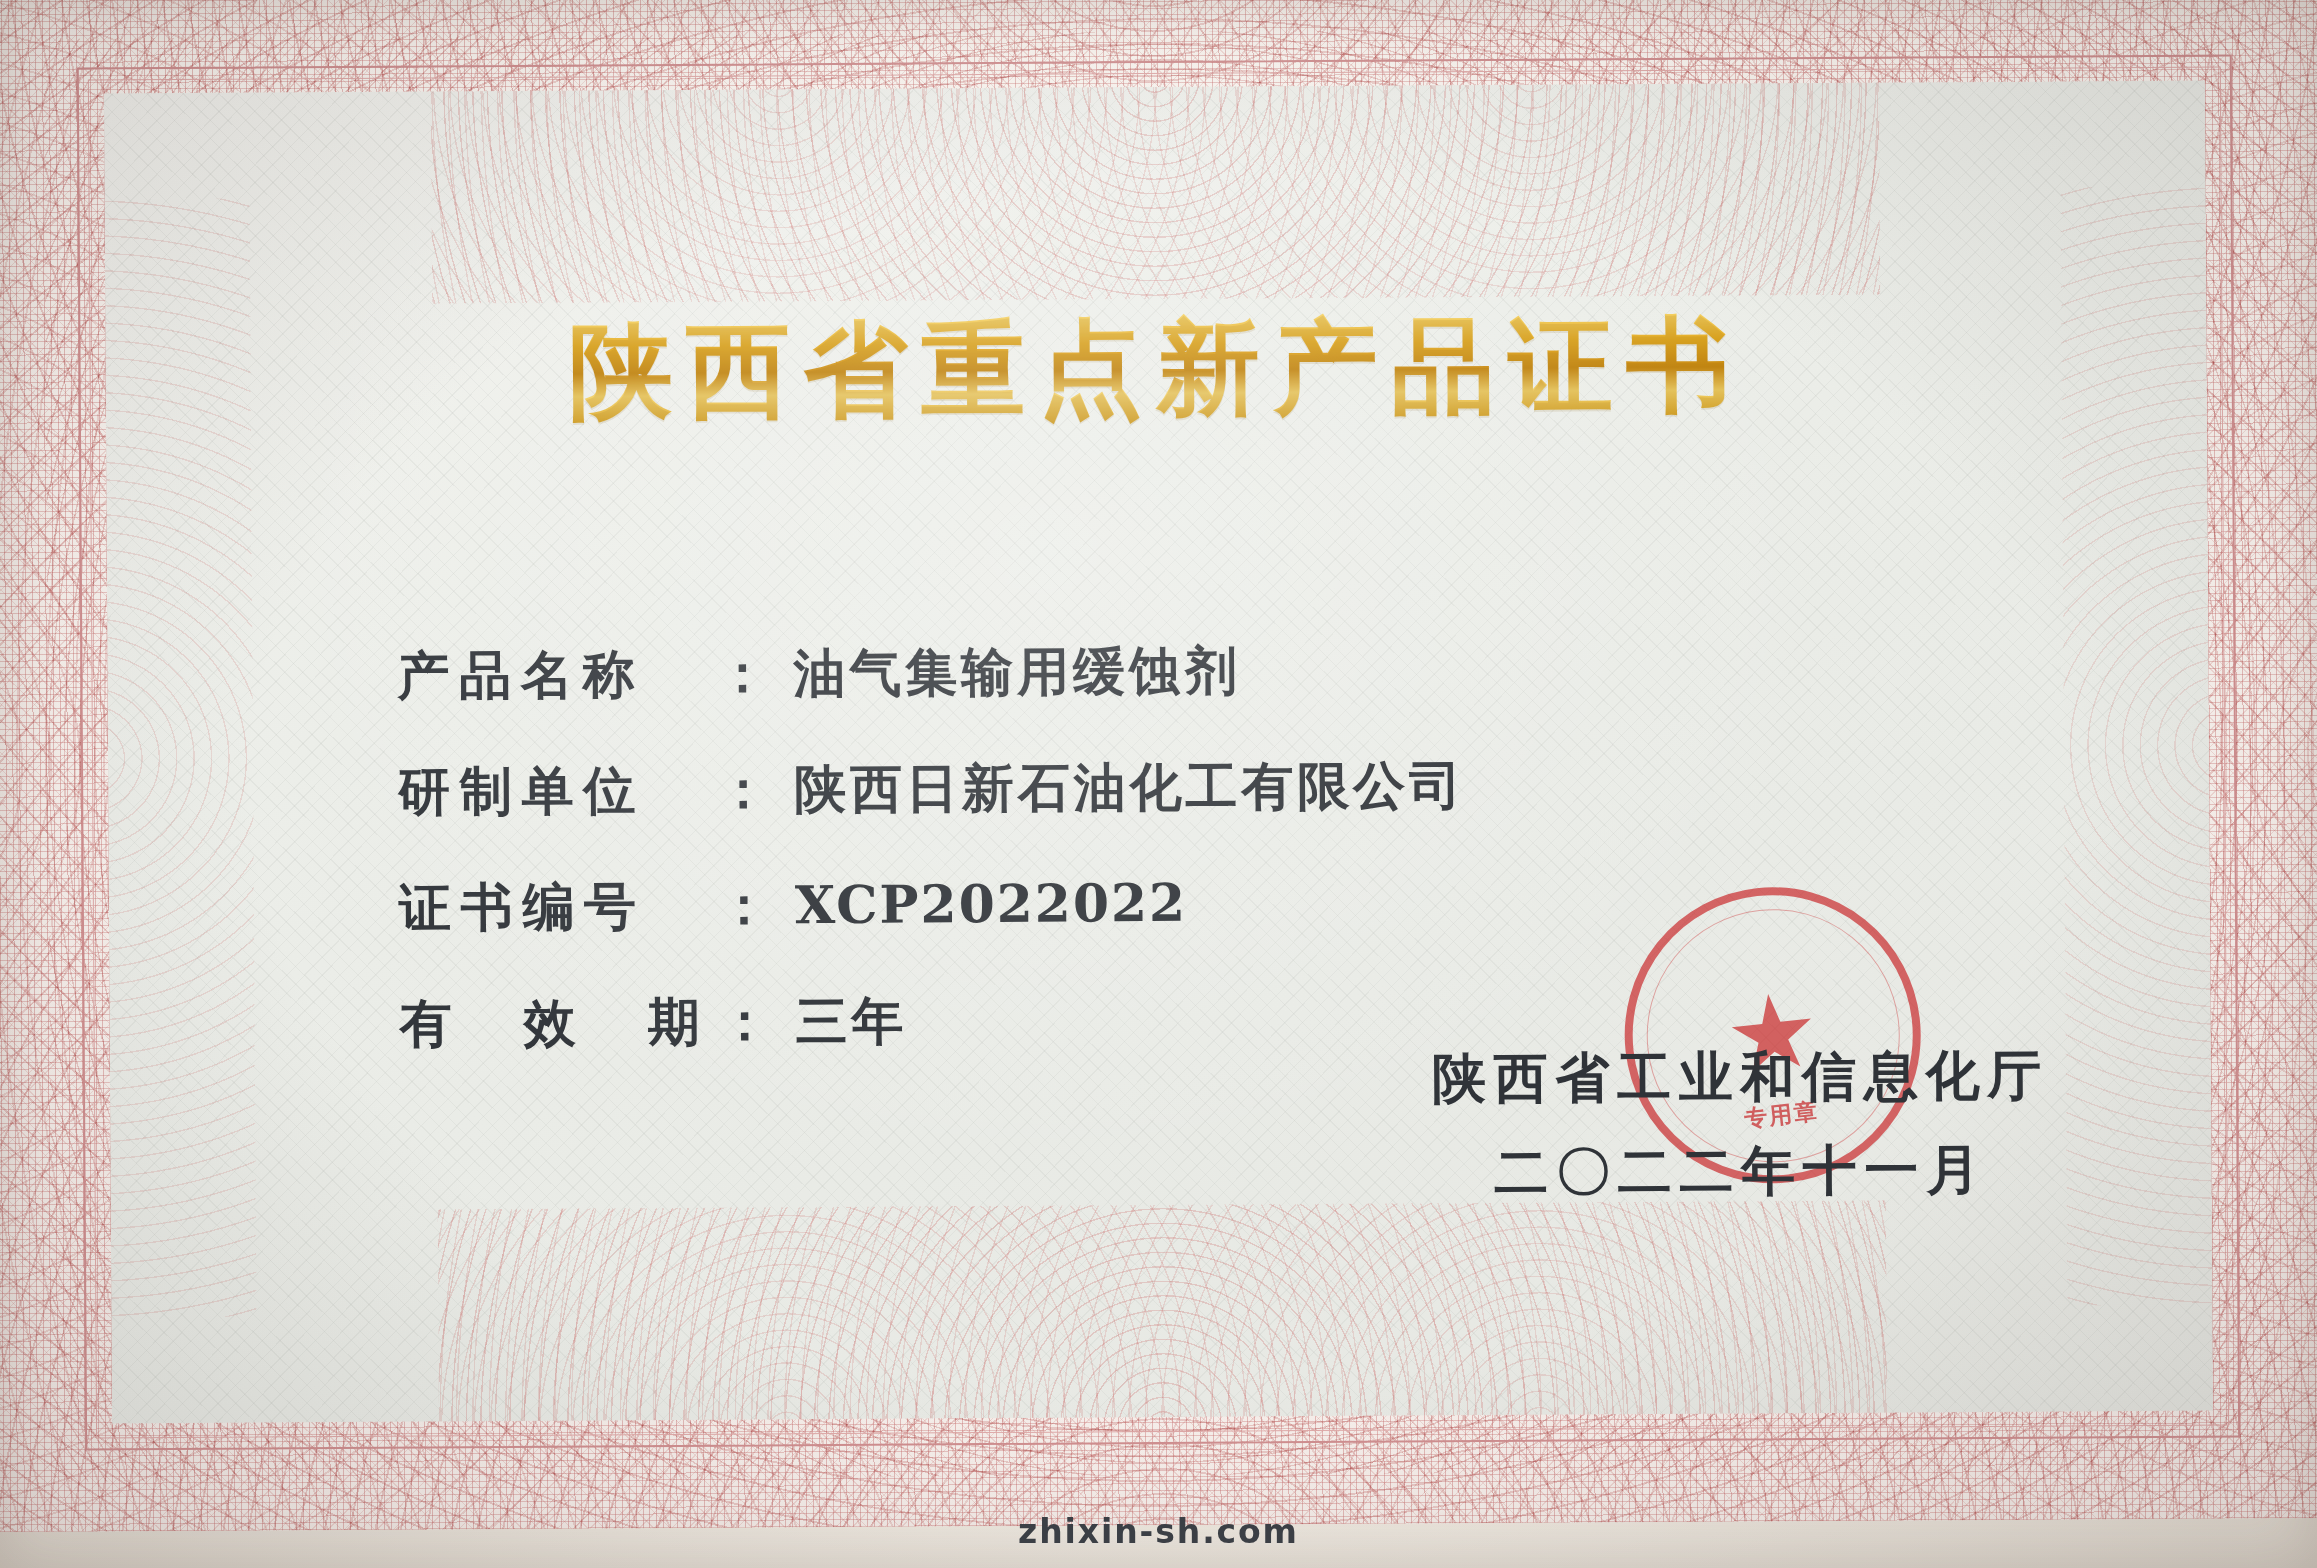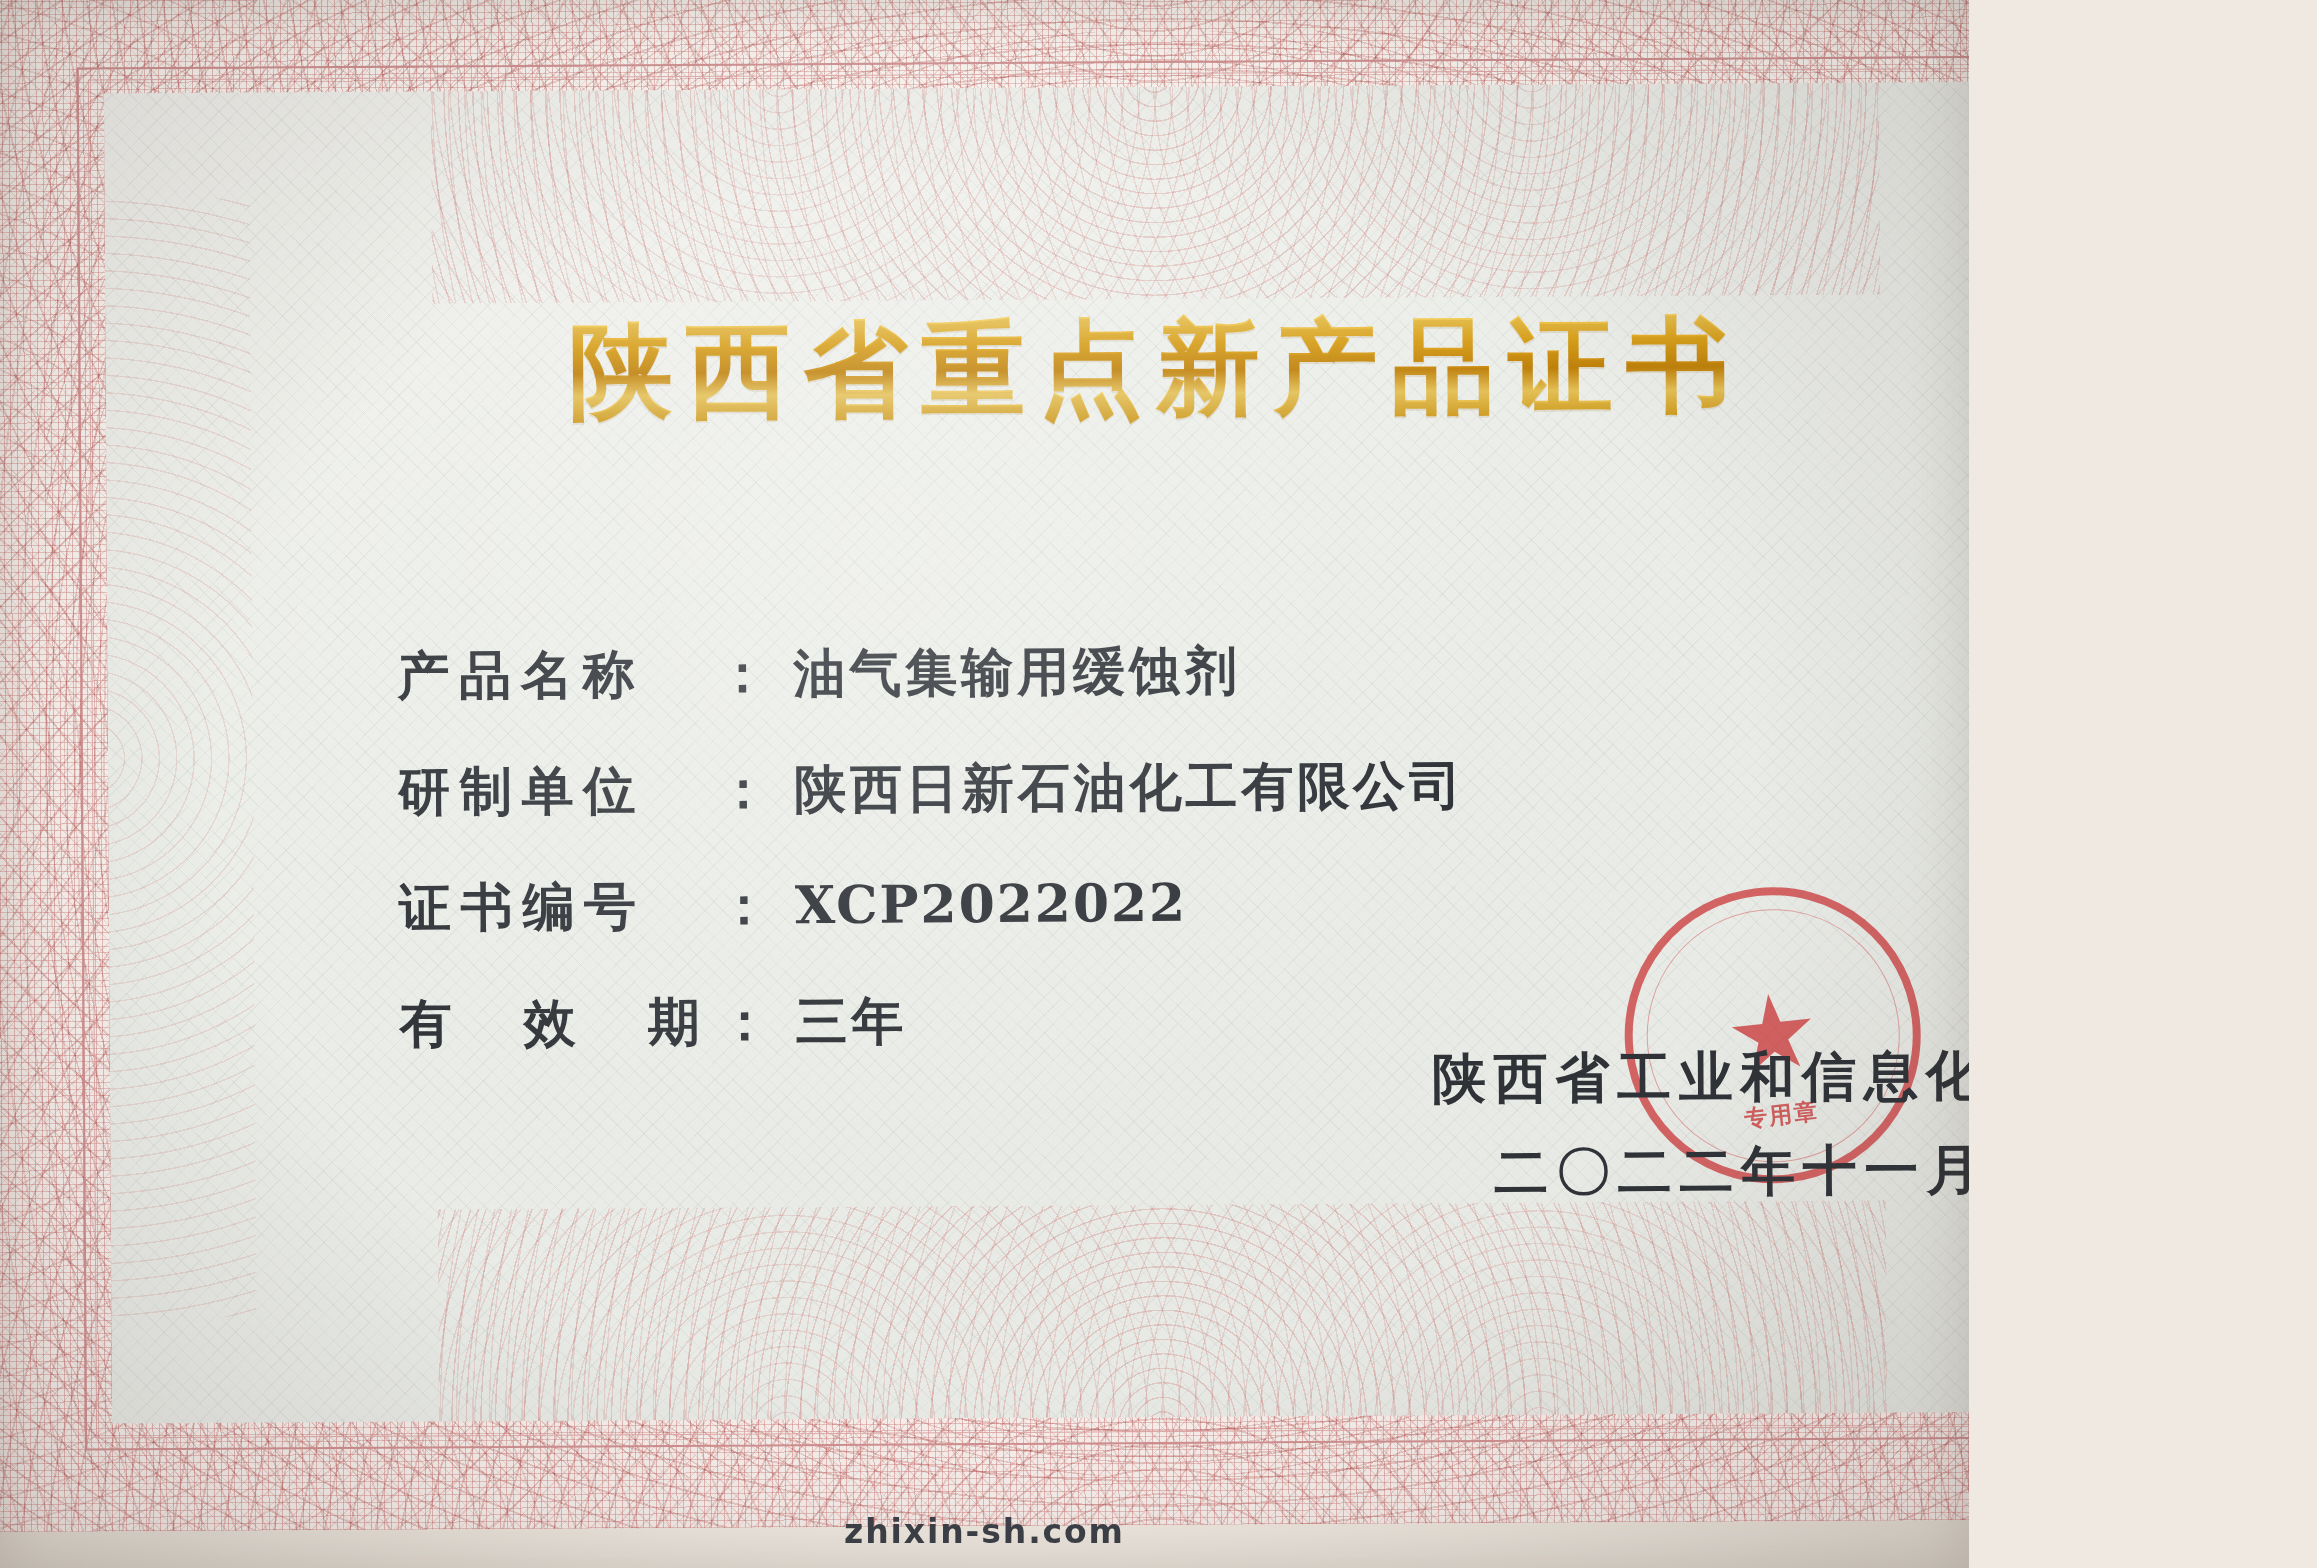--- a/index.html
+++ b/index.html
@@ -6,21 +6,21 @@
   body{
     width:2317px;height:1568px;
     background:#efe9e1;
     font-family:"DejaVu Sans","Liberation Sans",sans-serif;
     overflow:hidden;
   }
 
   
   .photo{
     position:relative;
-    width:1969px;height:1568px;
+    width:2317px;height:1568px;
     background:
       radial-gradient(ellipse at 50% 40%, #fdfbf7 0%, #f4efe7 55%, #e7e0d6 100%);
     overflow:hidden;
   }
 
   
   .cert-wrap{
     position:absolute;
     left:-7.7px; top:-9.7px;
     width:2333px; height:1535px;

